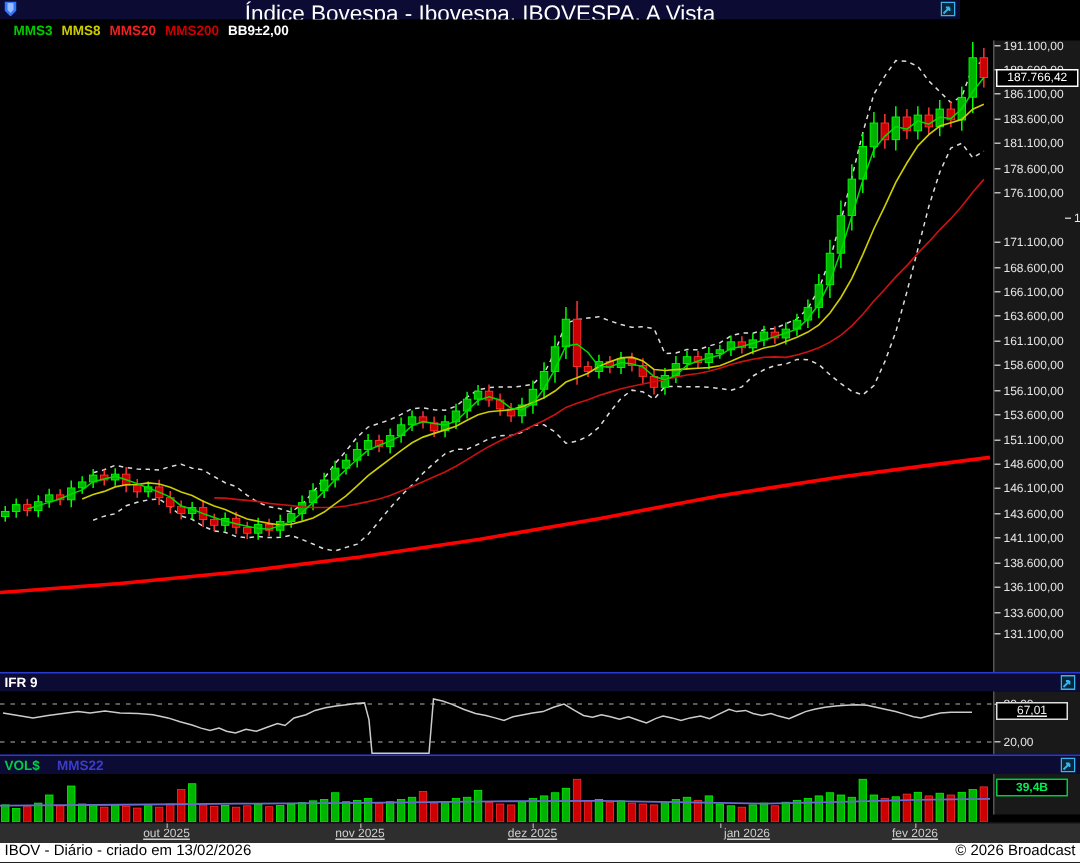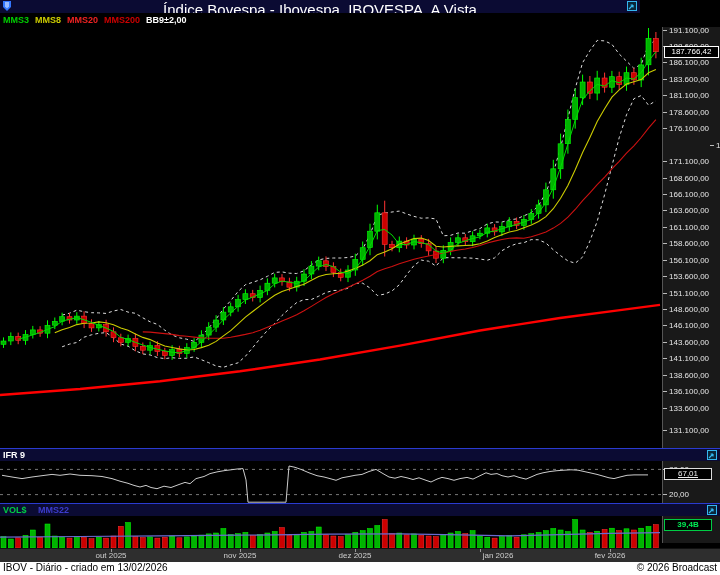--- a/index.html
+++ b/index.html
@@ -10,21 +10,21 @@
     -webkit-font-smoothing:none;
   }
   
   .titlebar { position:absolute; left:0; top:0; width:640px; height:13px;
     background:#0b0b33; color:#fff; font-size:15px; }
   .titlebar .title { position:absolute; left:0; right:0; top:1px; text-align:center; }
   .shield { position:absolute; left:3px; top:1px; }
   .popout { position:absolute; right:3px; top:1px; cursor:pointer; }
   
   .legend { position:absolute; left:0; top:13px; width:720px; height:14px;
-    background:#000; font-size:9px; font-weight:bold; padding-left:3px; }
+    background:#000; font-size:9px; font-weight:bold; padding-left:9px; }
   .legend span { margin-right:6px; line-height:14px; }
   
   .main { position:absolute; left:0; top:27px; width:662px; height:421px; background:#000; }
   .ystrip { position:absolute; left:662px; top:27px; width:58px; height:421px;
     background:#191919; border-left:1px solid #555; }
   .ylabel { position:absolute; left:0; height:9px; display:flex; align-items:center;
     color:#e6e6e6; font-size:8px; white-space:nowrap; }
   .ylabel .tick { display:inline-block; width:4px; height:1px; background:#bbb; margin-right:2px; }
   .pricebox { position:absolute; left:1px; width:55px; height:12px; background:#000;
     border:1px solid #fff; color:#fff; font-size:8px; line-height:10px; text-align:center; z-index:5; }
@@ -38,21 +38,21 @@
   .ifrbox { position:absolute; left:1px; top:7px; width:48px; height:12px; background:#000;
     border:1px solid #ddd; color:#eee; font-size:8px; line-height:10px; text-align:center; z-index:5;text-decoration:underline; }
   .volbox { position:absolute; left:1px; top:3px; width:48px; height:12px; background:#000;
     border:1px solid #00cc44; color:#00ee55; font-size:8px; font-weight:bold; line-height:10px; text-align:center; z-index:5; }
   .slabel { position:absolute; left:0; height:9px; display:flex; align-items:center;
     color:#e6e6e6; font-size:8px; white-space:nowrap; }
   .slabel .tick { display:inline-block; width:4px; height:1px; background:#bbb; margin-right:2px; }
   
   .xaxis { position:absolute; left:0; top:548px; width:720px; height:14px;
     background:#2e2e2e; border-top:1px solid #111; }
-  .xlabel { position:absolute; top:2px; color:#cfcfcf; font-size:8px; transform:translateX(-50%); }
+  .xlabel { position:absolute; top:2px; color:#cfcfcf; font-size:8px; transform:translateX(-50%);text-decoration:underline; }
   .xtick { position:absolute; top:0; width:1px; height:3px; background:#999; }
   
   .status { position:absolute; left:0; top:562px; width:720px; height:13px; background:#fff;
     color:#000; font-size:10px; }
   .status .sl { position:absolute; left:3px; top:0px; }
   .status .sr { position:absolute; right:3px; top:0px; }
   svg { display:block; }
 </style>
 </head>
 <body>
@@ -289,21 +289,21 @@
       <div class="ylabel" style="top: 228.7px;"><span class="tick"></span>156.100,00</div>
       <div class="ylabel" style="top: 245.1px;"><span class="tick"></span>153.600,00</div>
       <div class="ylabel" style="top: 261.5px;"><span class="tick"></span>151.100,00</div>
       <div class="ylabel" style="top: 278px;"><span class="tick"></span>148.600,00</div>
       <div class="ylabel" style="top: 294.4px;"><span class="tick"></span>146.100,00</div>
       <div class="ylabel" style="top: 310.9px;"><span class="tick"></span>143.600,00</div>
       <div class="ylabel" style="top: 327.3px;"><span class="tick"></span>141.100,00</div>
       <div class="ylabel" style="top: 343.7px;"><span class="tick"></span>138.600,00</div>
       <div class="ylabel" style="top: 360.2px;"><span class="tick"></span>136.100,00</div>
       <div class="ylabel" style="top: 376.6px;"><span class="tick"></span>133.600,00</div>
-      <div class="ylabel" style="top: 399px;"><span class="tick"></span>131.100,00</div>
+      <div class="ylabel" style="top: 391px;"><span class="tick"></span>131.100,00</div>
     </div>
 
   <div class="phead" style="top:448px">
     <span class="ptitle">IFR 9</span>
     <span class="popout">
       <svg width="10" height="10" viewBox="0 0 10 10">
           <rect x="0.5" y="0.5" width="9" height="9" fill="#09263a" stroke="#35b6f0"></rect>
           <path d="M2 8 L6 4 M6 4 H3.6 M6 4 V6.4" stroke="#35b6f0" stroke-width="1.2" fill="none"></path>
         </svg>
     </span>

